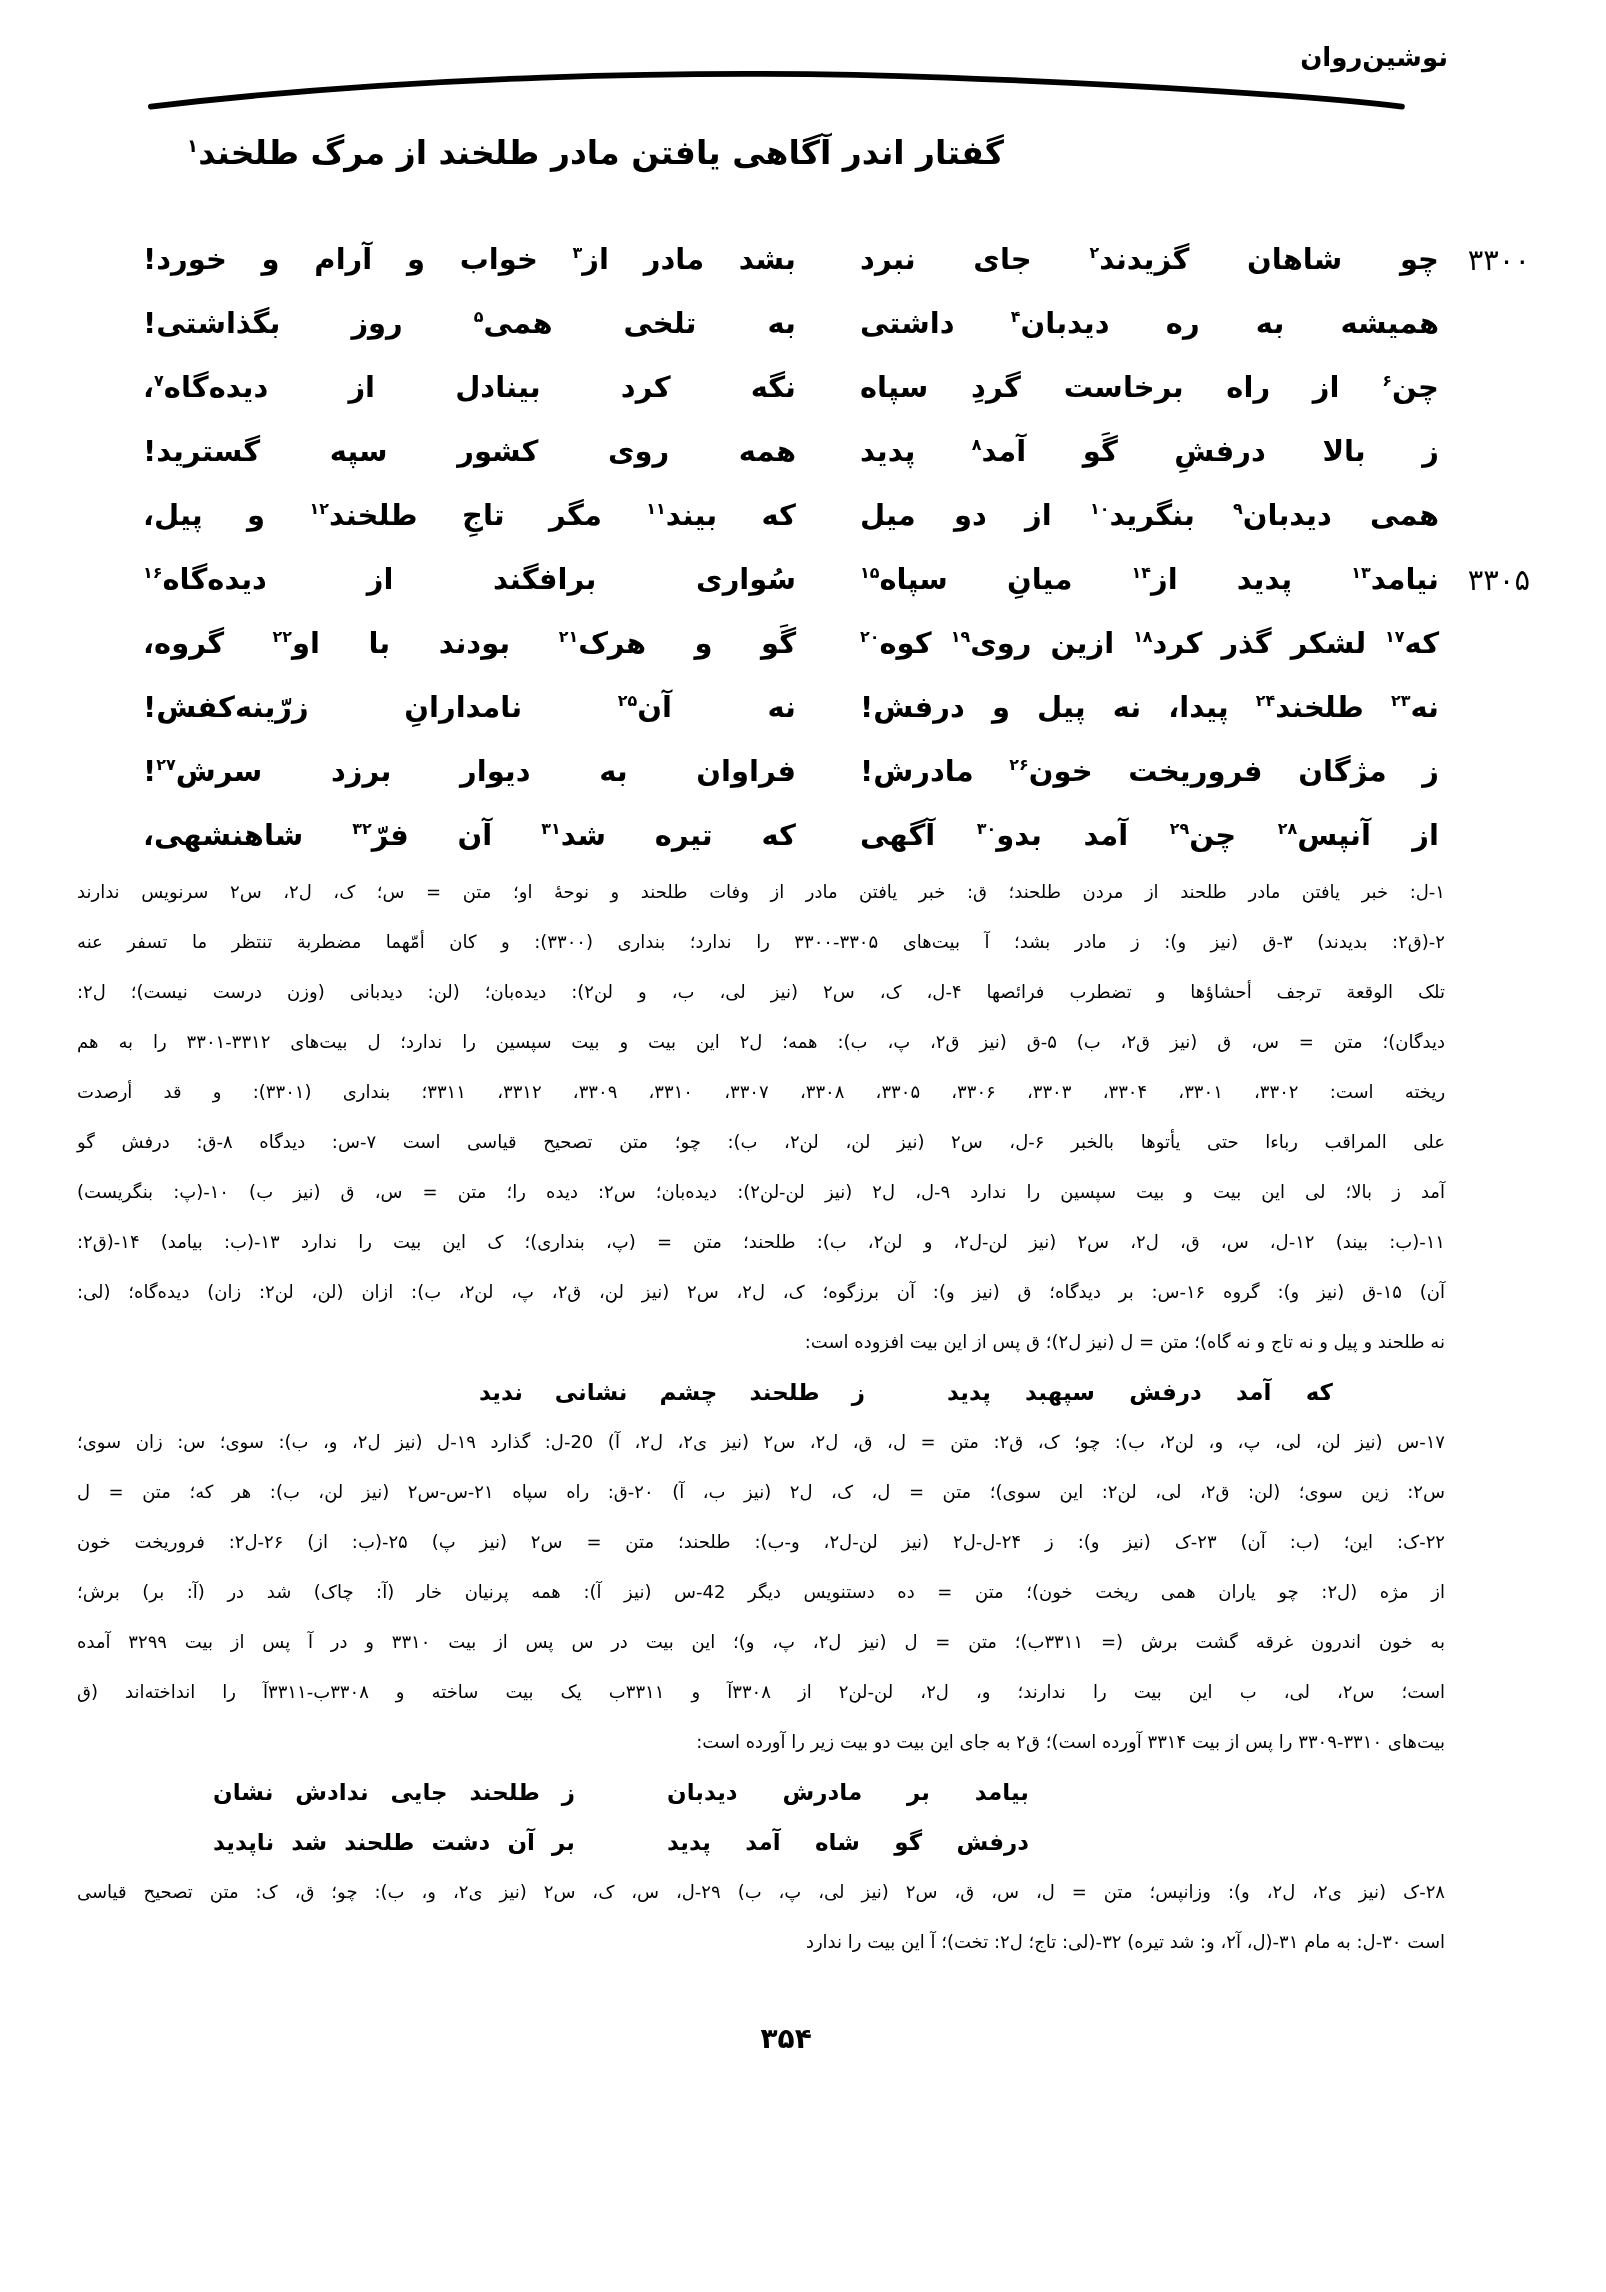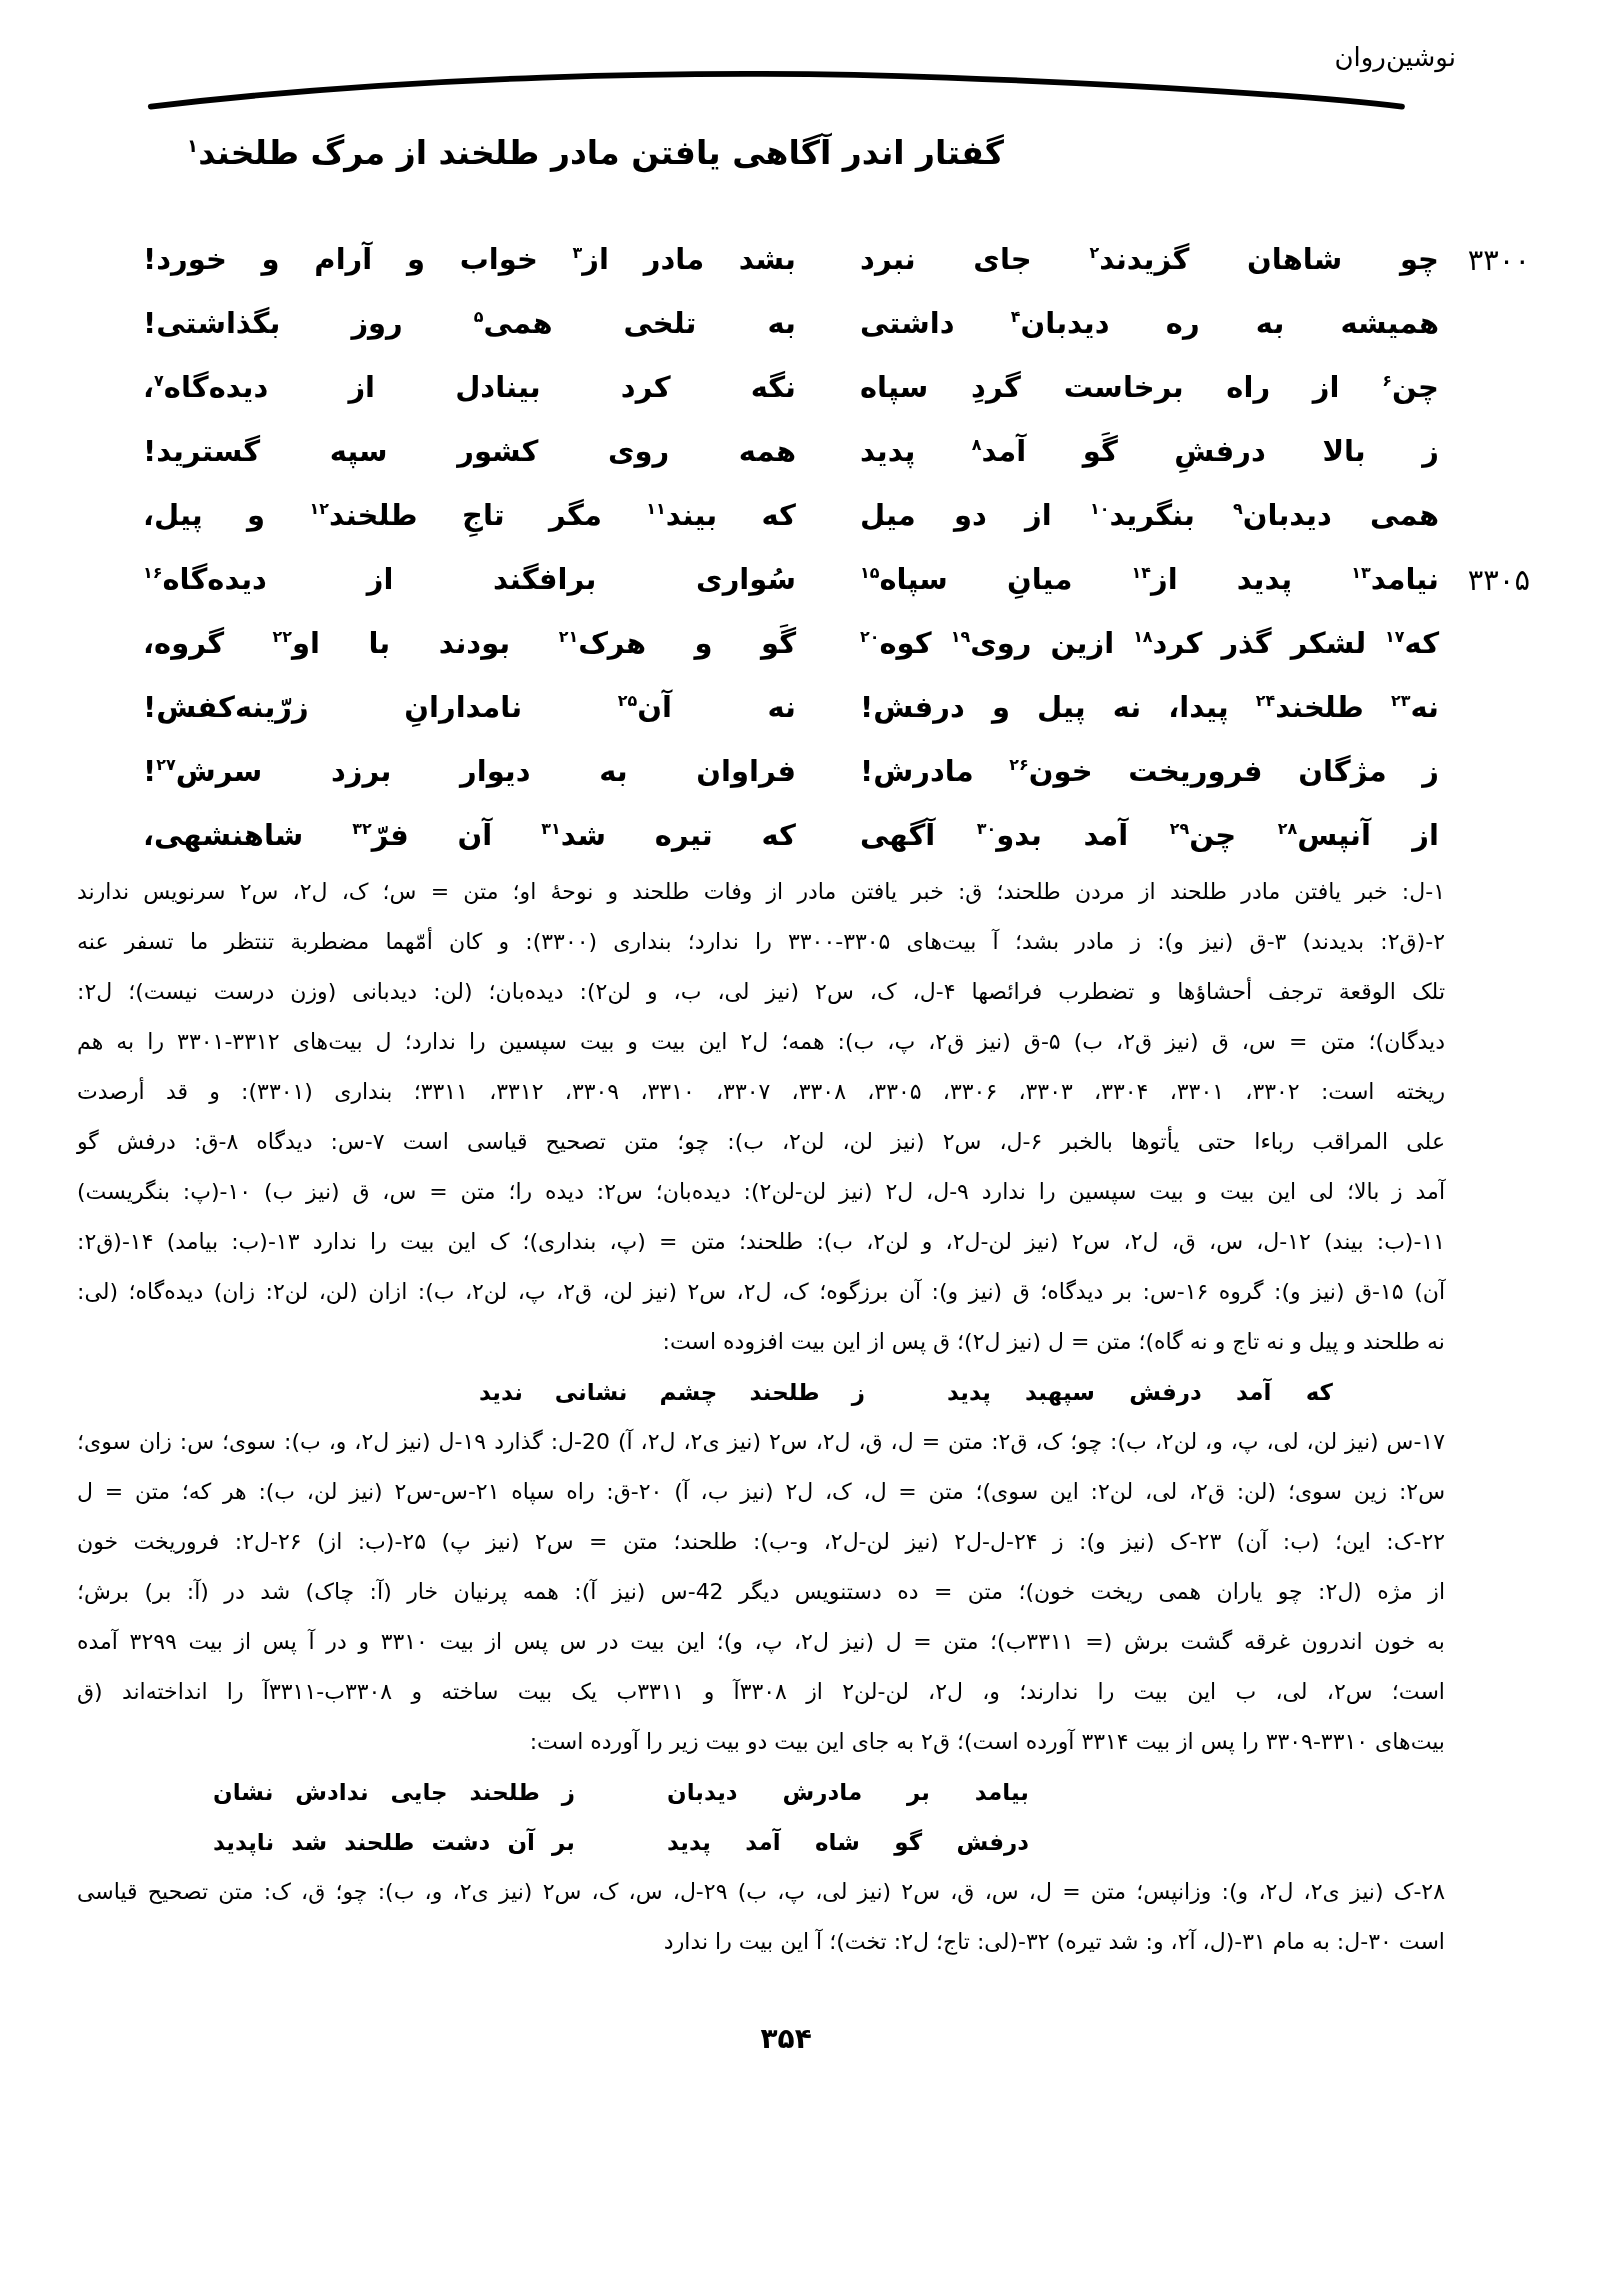--- a/index.html
+++ b/index.html
@@ -1,38 +1,38 @@
 <!DOCTYPE html>
 <html lang="fa" dir="rtl"><head>
 <meta charset="utf-8">
 <style>
   html,body{margin:0;padding:0;}
   body{
     width:1607px;height:2292px;background:#ffffff;color:#000;
     font-family:"DejaVu Sans",sans-serif;direction:rtl;position:relative;overflow:hidden;
   }
   .running-head{
-    position:absolute;top:42px;right:151px;font-size:26px;font-weight:normal;
+    position:absolute;top:42px;right:159px;font-size:26px;font-weight:bold;
   }
   .head-rule{position:absolute;top:64px;left:145px;width:1284px;height:58px;}
   .page-title{
     position:absolute;top:133px;left:0;right:0;text-align:center;
     font-size:33px;font-weight:bold;transform:translateX(-208px);
   }
   .poem{position:absolute;top:228px;right:77px;left:143px;}
   .verse-row{display:flex;height:64px;align-items:center;}
   .vnum{width:91px;font-size:29px;font-weight:normal;flex:0 0 auto;}
   .hemi{font-size:29px;font-weight:bold;text-align:justify;text-align-last:justify;line-height:1.1;}
   .hemi-right{width:579px;flex:0 0 auto;}
   .hemi-spacer{width:64px;flex:0 0 auto;}
   .hemi-left{flex:1 1 auto;}
   sup{font-size:0.55em;line-height:0;}
   .footnotes{position:absolute;top:867px;right:162px;left:77px;}
   .fn-line{
-    font-size:22px;line-height:50px;height:50px;white-space:normal;
+    font-size:18px;line-height:50px;height:50px;white-space:normal;
     text-align:justify;text-align-last:justify;
   }
   .fn-last{text-align:right;text-align-last:right;}
   .fn-verse{
     display:flex;justify-content:center;align-items:center;height:50px;
     font-weight:bold;font-size:23px;
   }
   .fn-verse .fv-hemi{text-align:justify;text-align-last:justify;}
   .fn-verse-1{transform:translateX(145px);}
   .fn-verse-1 .fv-right{width:386px;margin-left:82px;}

